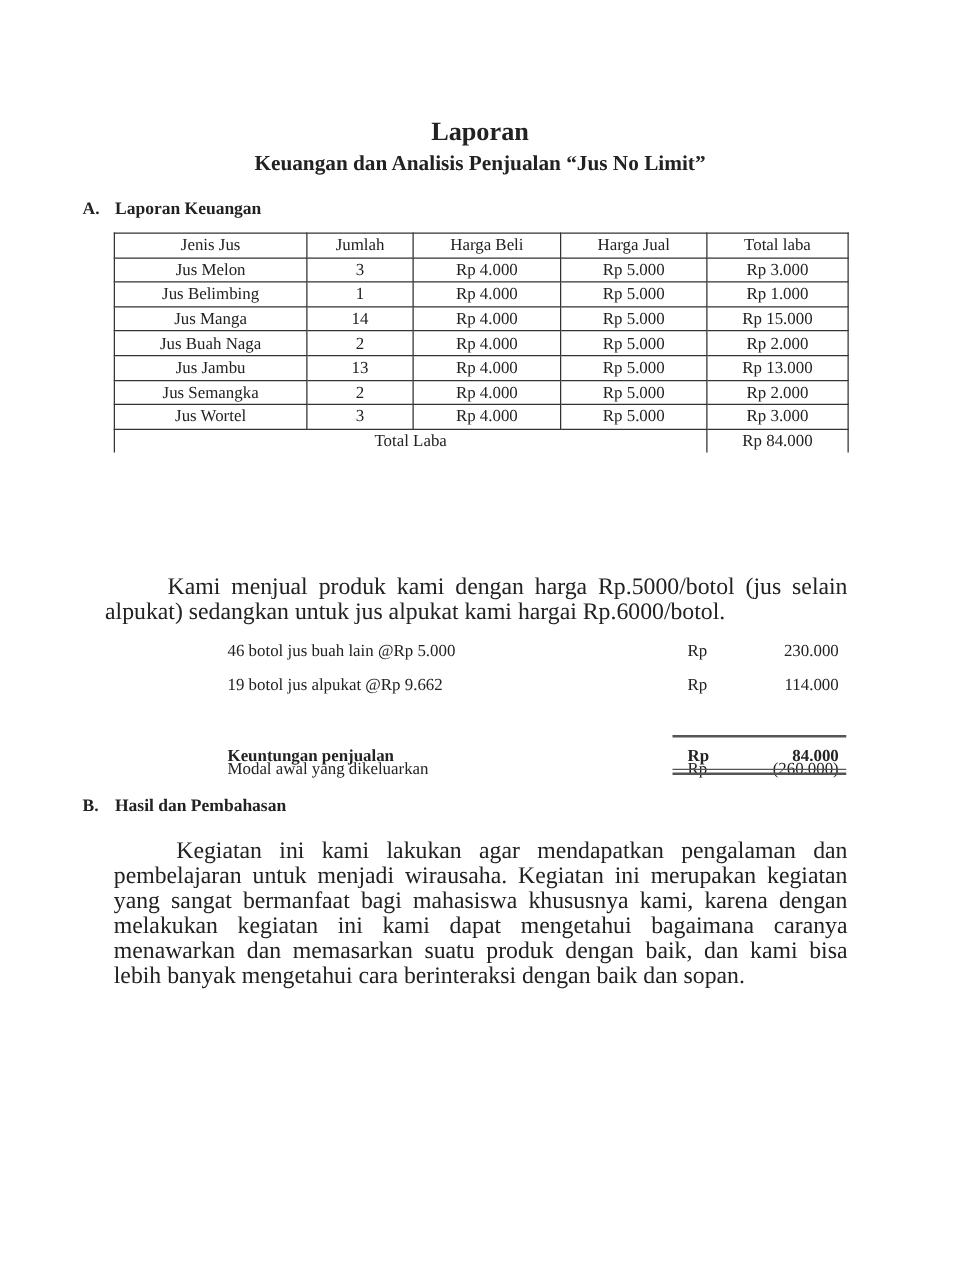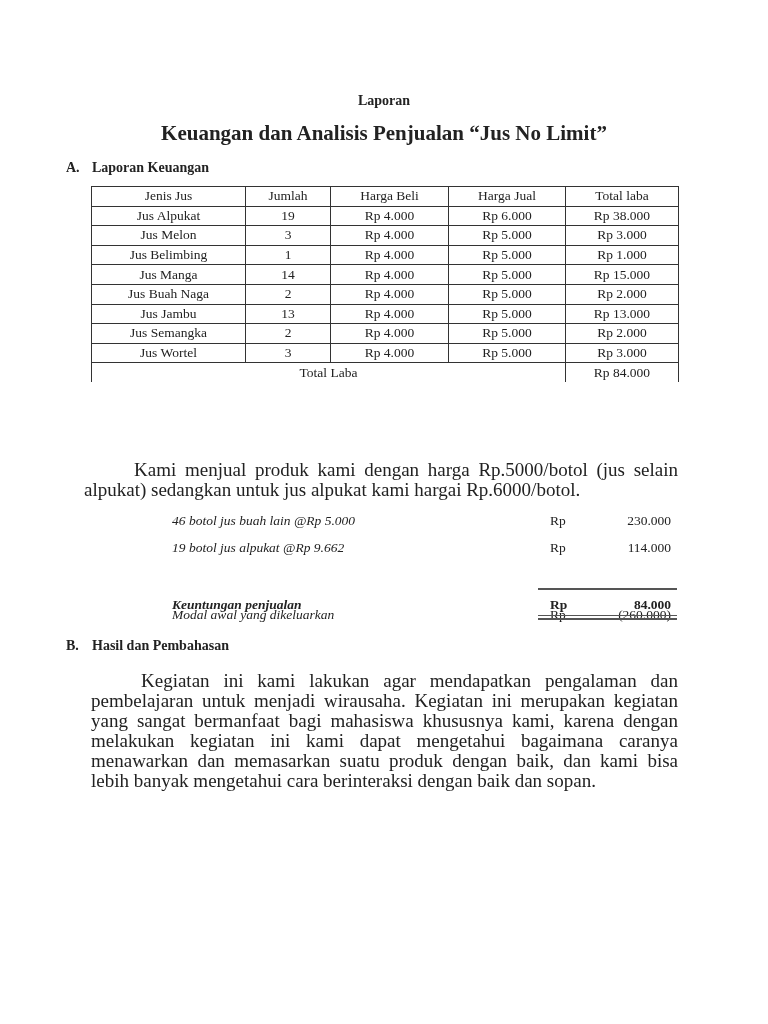--- a/index.html
+++ b/index.html
@@ -1,29 +1,29 @@
 <!DOCTYPE html>
 <html><head>
 <meta charset="utf-8">
 <style>
   html, body { margin: 0; padding: 0; background: #ffffff; }
   body { width: 768px; height: 1024px; position: relative; font-family: "Liberation Serif", "DejaVu Serif", serif; color: #222; overflow: hidden; }
   .abs { position: absolute; }
-  .title1 { left: 0; width: 768px; top: 93px; text-align: center; font-size: 14px; font-weight: bold; }
-  .title2 { left: 0; width: 768px; top: 121px; text-align: center; font-size: 21px; font-weight: bold; }
+  .title1 { left: 0; width: 768px; top: 93px; text-align: center; font-size: 21px; font-weight: bold; }
+  .title2 { left: 0; width: 768px; top: 121px; text-align: center; font-size: 17px; font-weight: bold; }
   .sec-head { font-size: 14px; font-weight: bold; }
   .sec-head .num { display: inline-block; width: 26px; }
   table.fin { position: absolute; left: 91px; top: 186px; border-collapse: collapse; font-size: 13.5px; }
   table.fin td { border: 1px solid #333; text-align: center; padding: 0; height: 18.6px; line-height: 18px; }
   table.fin tr.total td { border-bottom: none; }
   .c1 { width: 153px; } .c2 { width: 84px; } .c3 { width: 117px; } .c4 { width: 116px; } .c5 { width: 112px; }
   .para { font-size: 19px; line-height: 20px; text-align: justify; }
   .indent { text-indent: 50px; }
   .sum-row { position: absolute; left: 172px; width: 505px; font-size: 13.5px; height: 20px; }
-  .sum-row .lbl { position: absolute; left: 0; font-style: italic; }
+  .sum-row .lbl { position: absolute; left: 10px; }
   .sum-row .cur { position: absolute; left: 378px; }
   .sum-row .amt { position: absolute; right: 6px; text-align: right; }
   .bold { font-weight: bold; }
   .rule { position: absolute; left: 538px; width: 139px; background: #555; }
 </style>
 </head>
 <body>
 
 <div class="abs title1">Laporan</div>
 <div class="abs title2">Keuangan dan Analisis Penjualan “Jus No Limit”</div>
@@ -34,27 +34,20 @@
 
 <table class="fin">
   <tbody>
       <tr>
     <td class="c1">Jenis Jus</td>
     <td class="c2">Jumlah</td>
     <td class="c3">Harga Beli</td>
     <td class="c4">Harga Jual</td>
     <td class="c5">Total laba</td>
   </tr>
-  <tr>
-        <td>Jus Alpukat</td>
-        <td>19</td>
-        <td>Rp 4.000</td>
-        <td>Rp 6.000</td>
-        <td>Rp 38.000</td>
-      </tr>
   <tr>
         <td>Jus Melon</td>
         <td>3</td>
         <td>Rp 4.000</td>
         <td>Rp 5.000</td>
         <td>Rp 3.000</td>
       </tr>
   <tr>
         <td>Jus Belimbing</td>
         <td>1</td>

